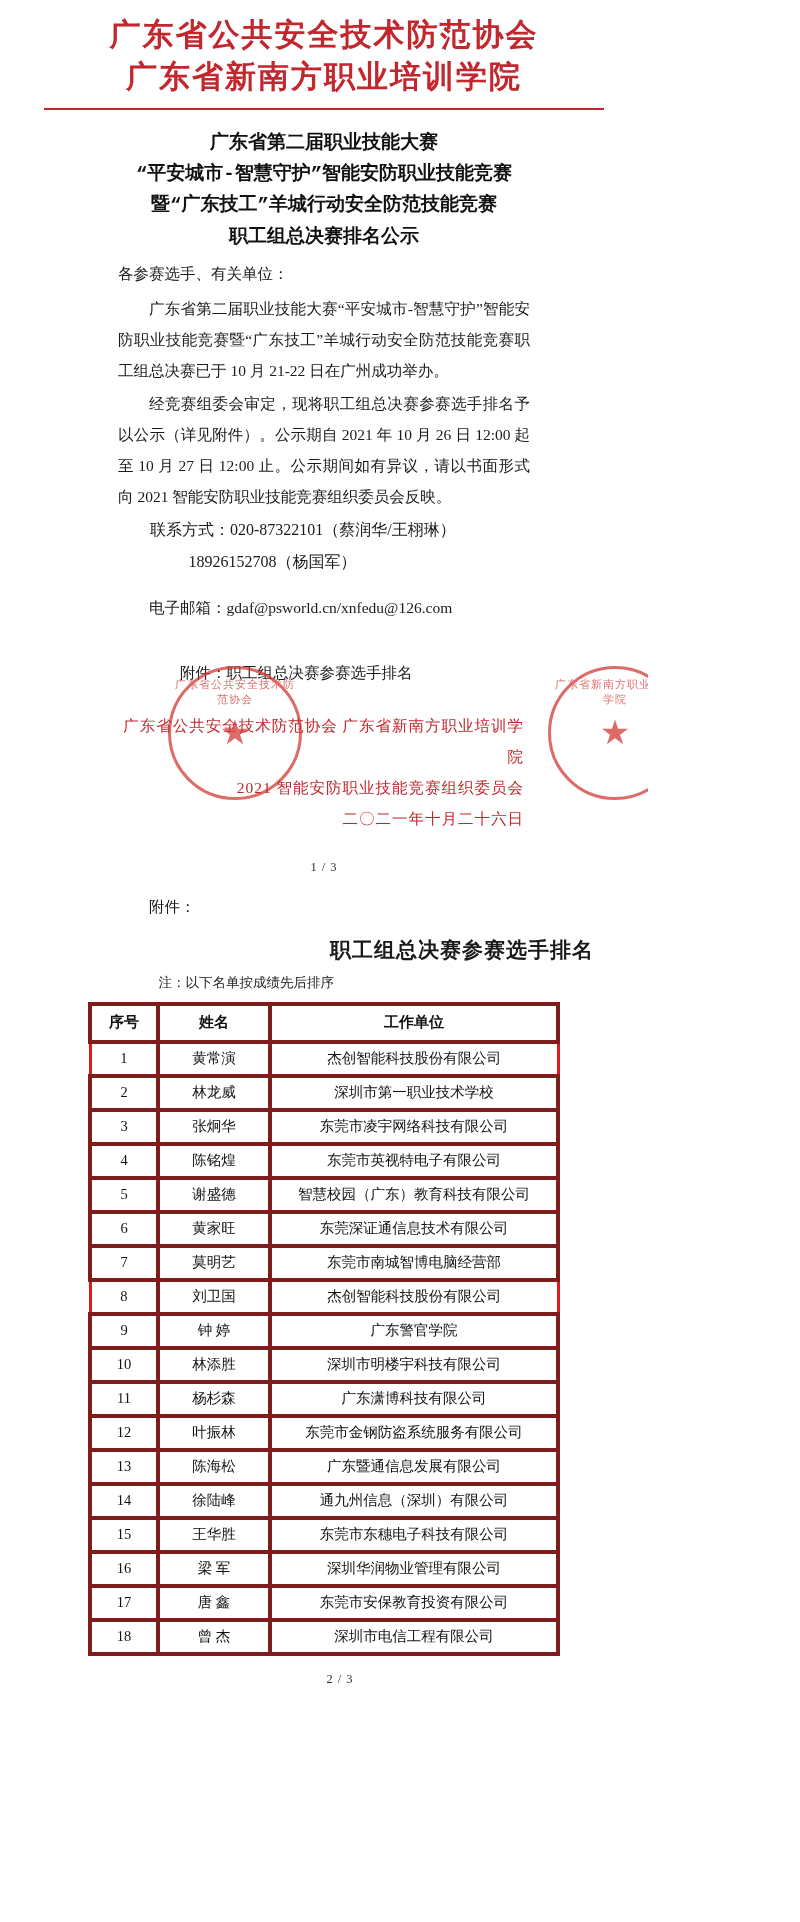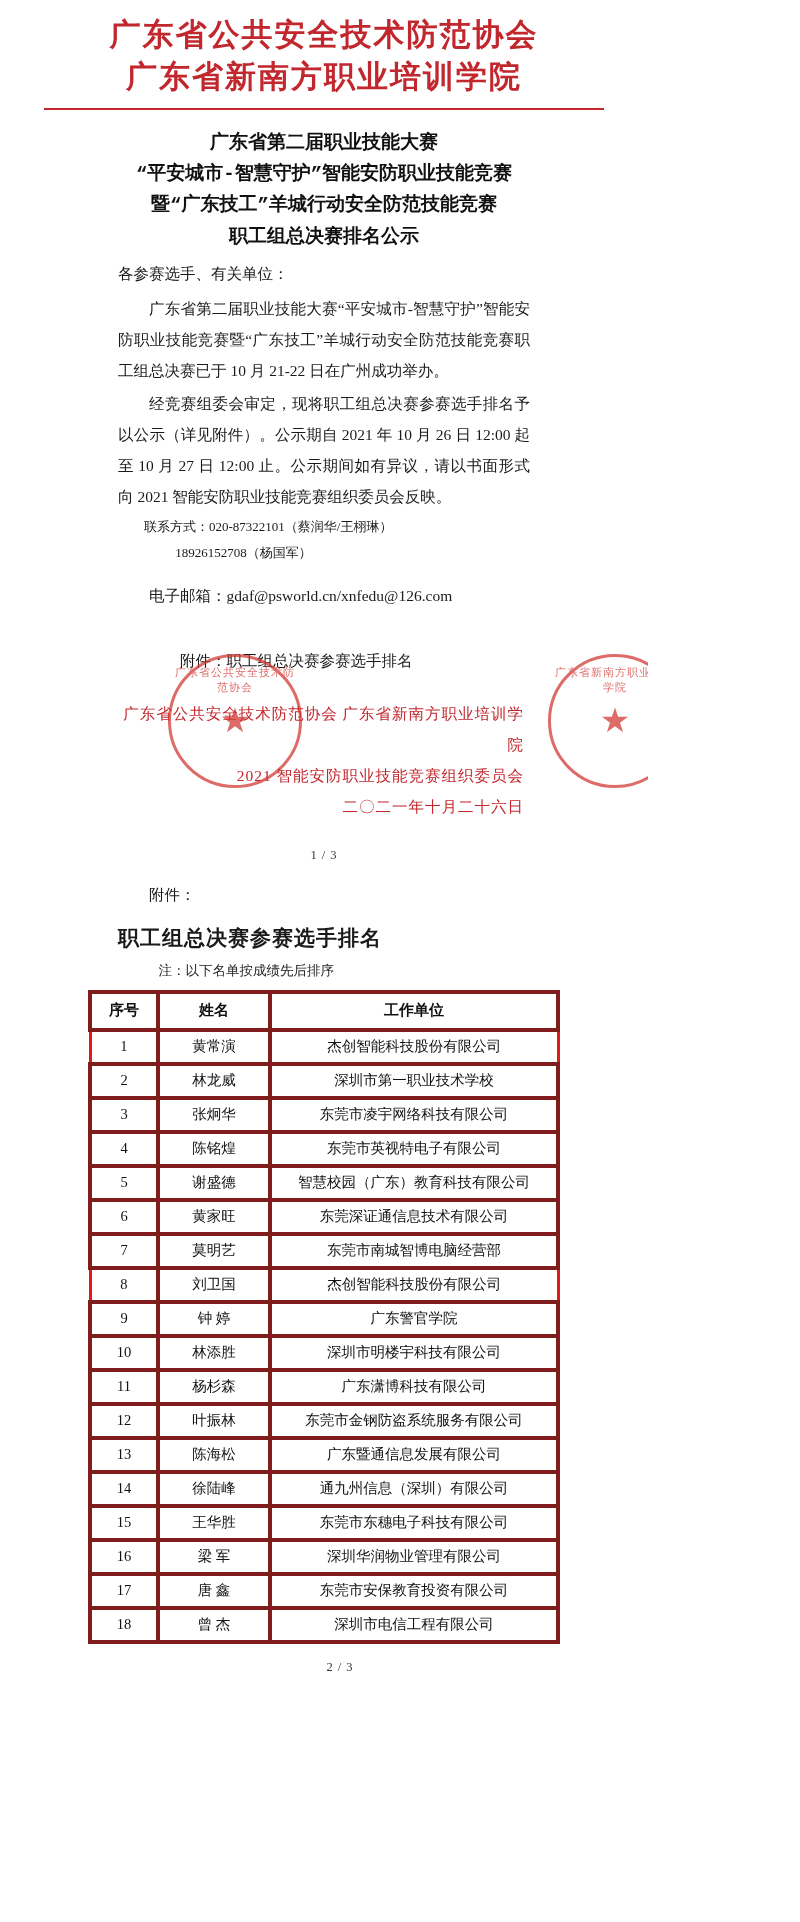--- a/index.html
+++ b/index.html
@@ -56,21 +56,21 @@
     margin: 6px 0 4px 0;
   }
   p.para {
     font-size: 15.5px;
     line-height: 2.0;
     text-indent: 2em;
     margin: 0 0 2px 0;
     text-align: justify;
   }
   p.contact {
-    font-size: 13px;
+    font-size: 16px;
     line-height: 2.0;
     margin: 0;
     text-indent: 2em;
   }
   p.contact.sub {
     text-indent: 4.4em;
   }
   p.email {
     font-size: 15.5px;
     line-height: 2.0;
@@ -144,21 +144,21 @@
   .attach-head {
     padding: 16px 54px 0 118px;
   }
   .attach-label {
     font-size: 15.5px;
     line-height: 2.0;
     text-indent: 2em;
     margin: 0;
   }
   .attach-title {
-    text-align: left;
+    text-align: right;
     font-weight: bold;
     font-size: 21px;
     margin: 14px 0 10px 0;
     letter-spacing: 1px;
   }
   .attach-note2 {
     font-size: 13.5px;
     text-indent: 3em;
     margin: 0 0 10px 0;
     color: #222;

